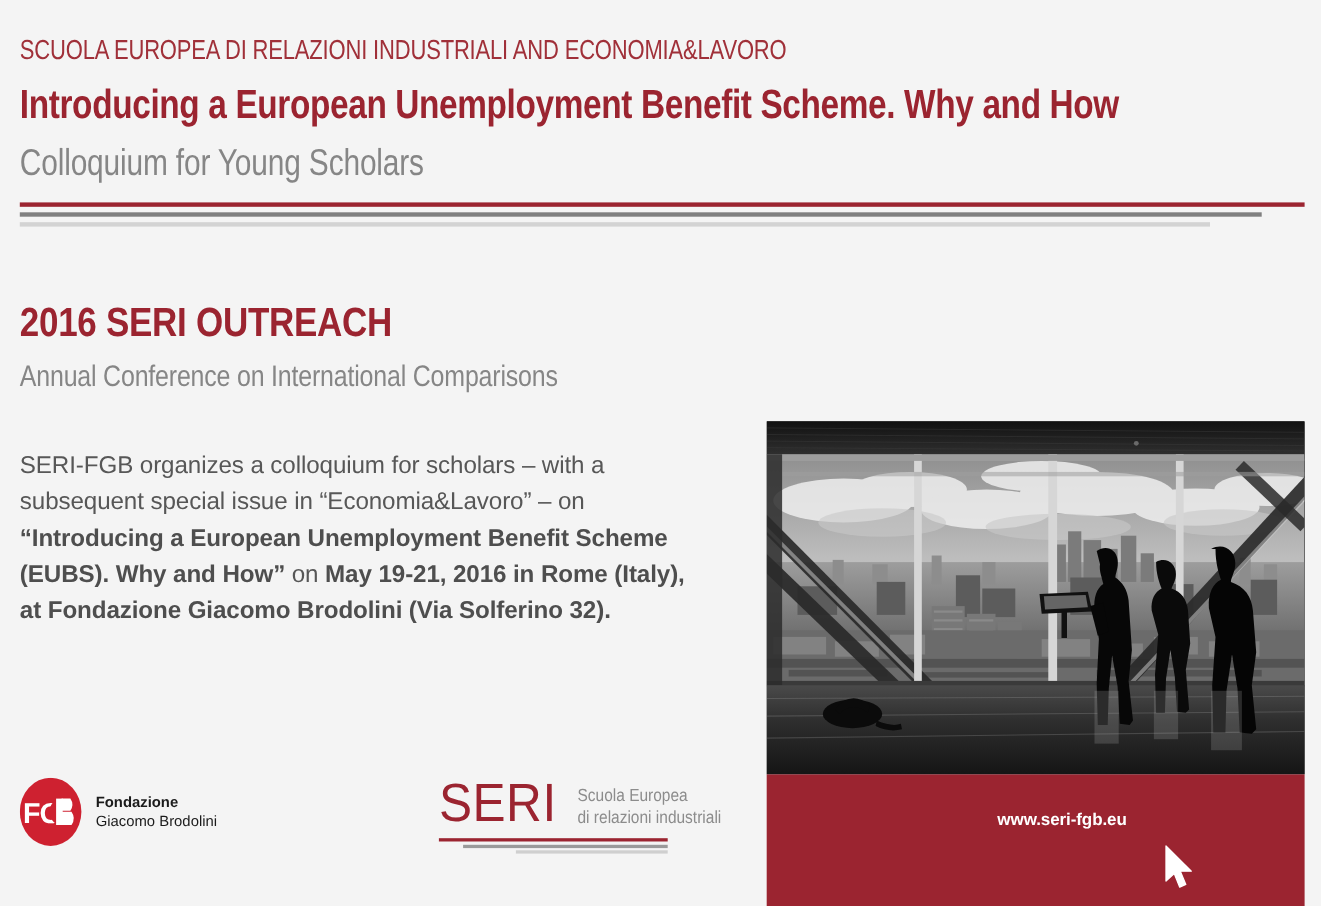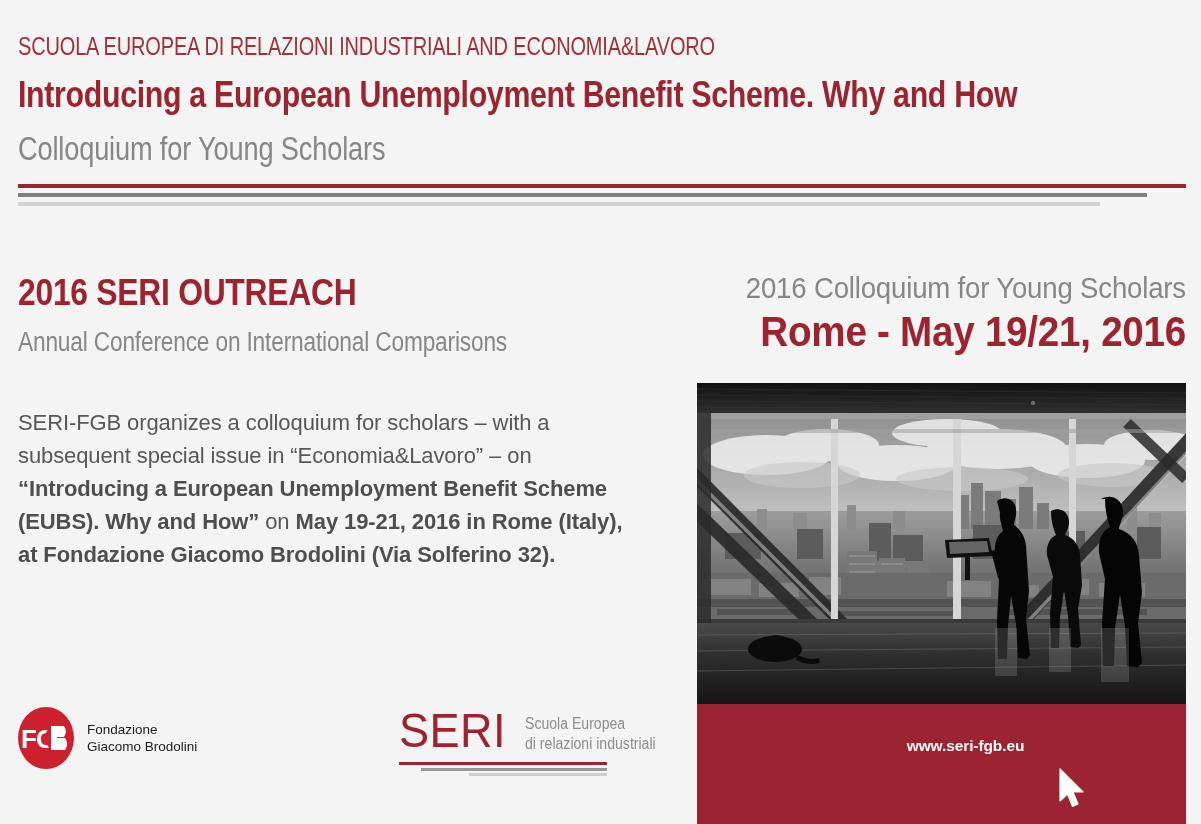--- a/index.html
+++ b/index.html
@@ -140,21 +140,21 @@
   }
   .fgb-mark svg { display: block; }
   .fgb-words {
     margin-left: 9px;
     font-size: 13.5px;
     line-height: 17px;
     color: #1b1b1b;
     letter-spacing: 0px;
     white-space: nowrap;
   }
-  .fgb-words .l1 { font-weight: 400; }
+  .fgb-words .l1 { font-weight: 700; }
   .fgb-words .l2 .thin { font-weight: 400; }
   .fgb-words .l2 .bold { font-weight: 400; }
 
   .logo-seri {
     position: absolute;
     left: 399px;
     top: 705px;
     width: 210px;
   }
   .seri-row { display: flex; align-items: flex-start; }
@@ -328,24 +328,20 @@
       <div class="seri-tag">
         <div>Scuola Europea</div>
         <div>di relazioni industriali</div>
       </div>
     </div>
     <div class="seri-rule-red"></div>
     <div class="seri-rule-gray"></div>
     <div class="seri-rule-light"></div>
   </div>
 
-  <div class="right-col">
-    <div class="right-kicker">2016 Colloquium for Young Scholars</div>
-    <div class="right-date">Rome - May 19/21, 2016</div>
-  </div>
 
   <div class="photo">
     <svg width="489" height="321" viewBox="0 0 489 321" xmlns="http://www.w3.org/2000/svg">
       <defs>
         <linearGradient id="skyGrad" x1="0" y1="0" x2="0" y2="1">
           <stop offset="0%" stop-color="#8f8f8f"></stop>
           <stop offset="45%" stop-color="#bdbdbd"></stop>
           <stop offset="100%" stop-color="#d9d9d9"></stop>
         </linearGradient>
         <linearGradient id="cityGrad" x1="0" y1="0" x2="0" y2="1">

